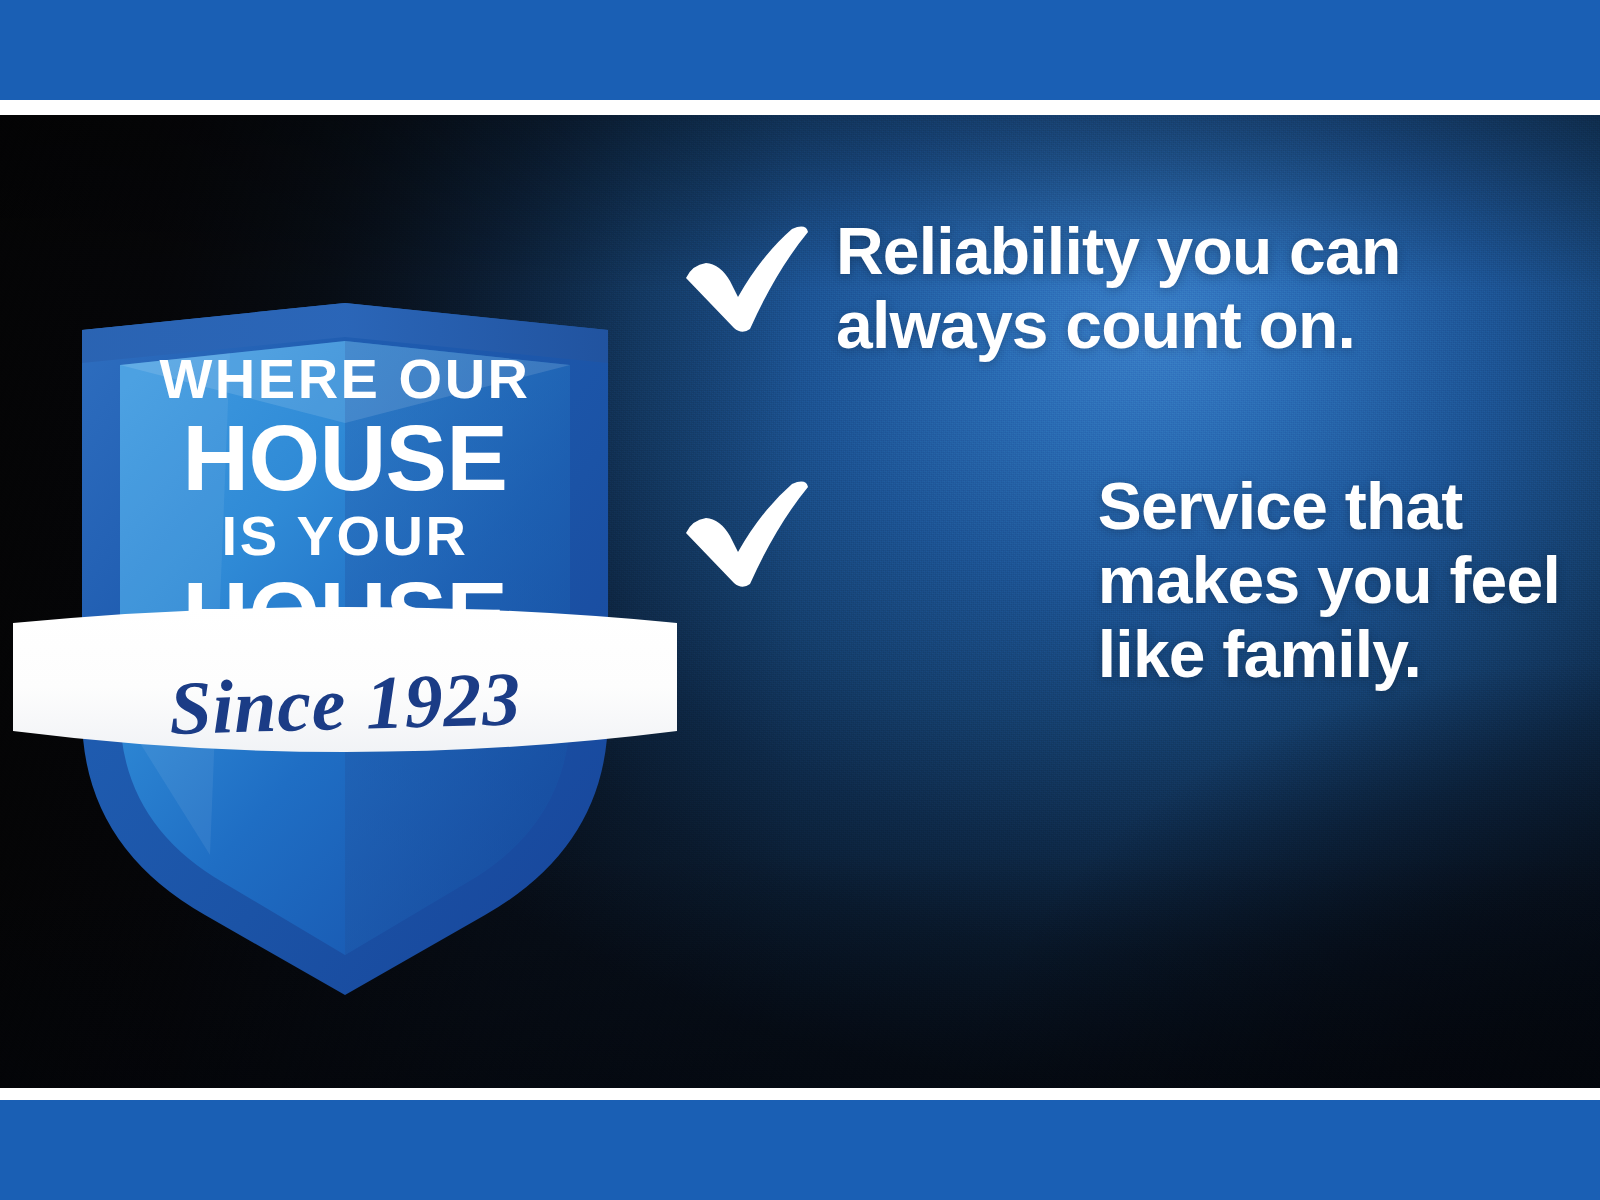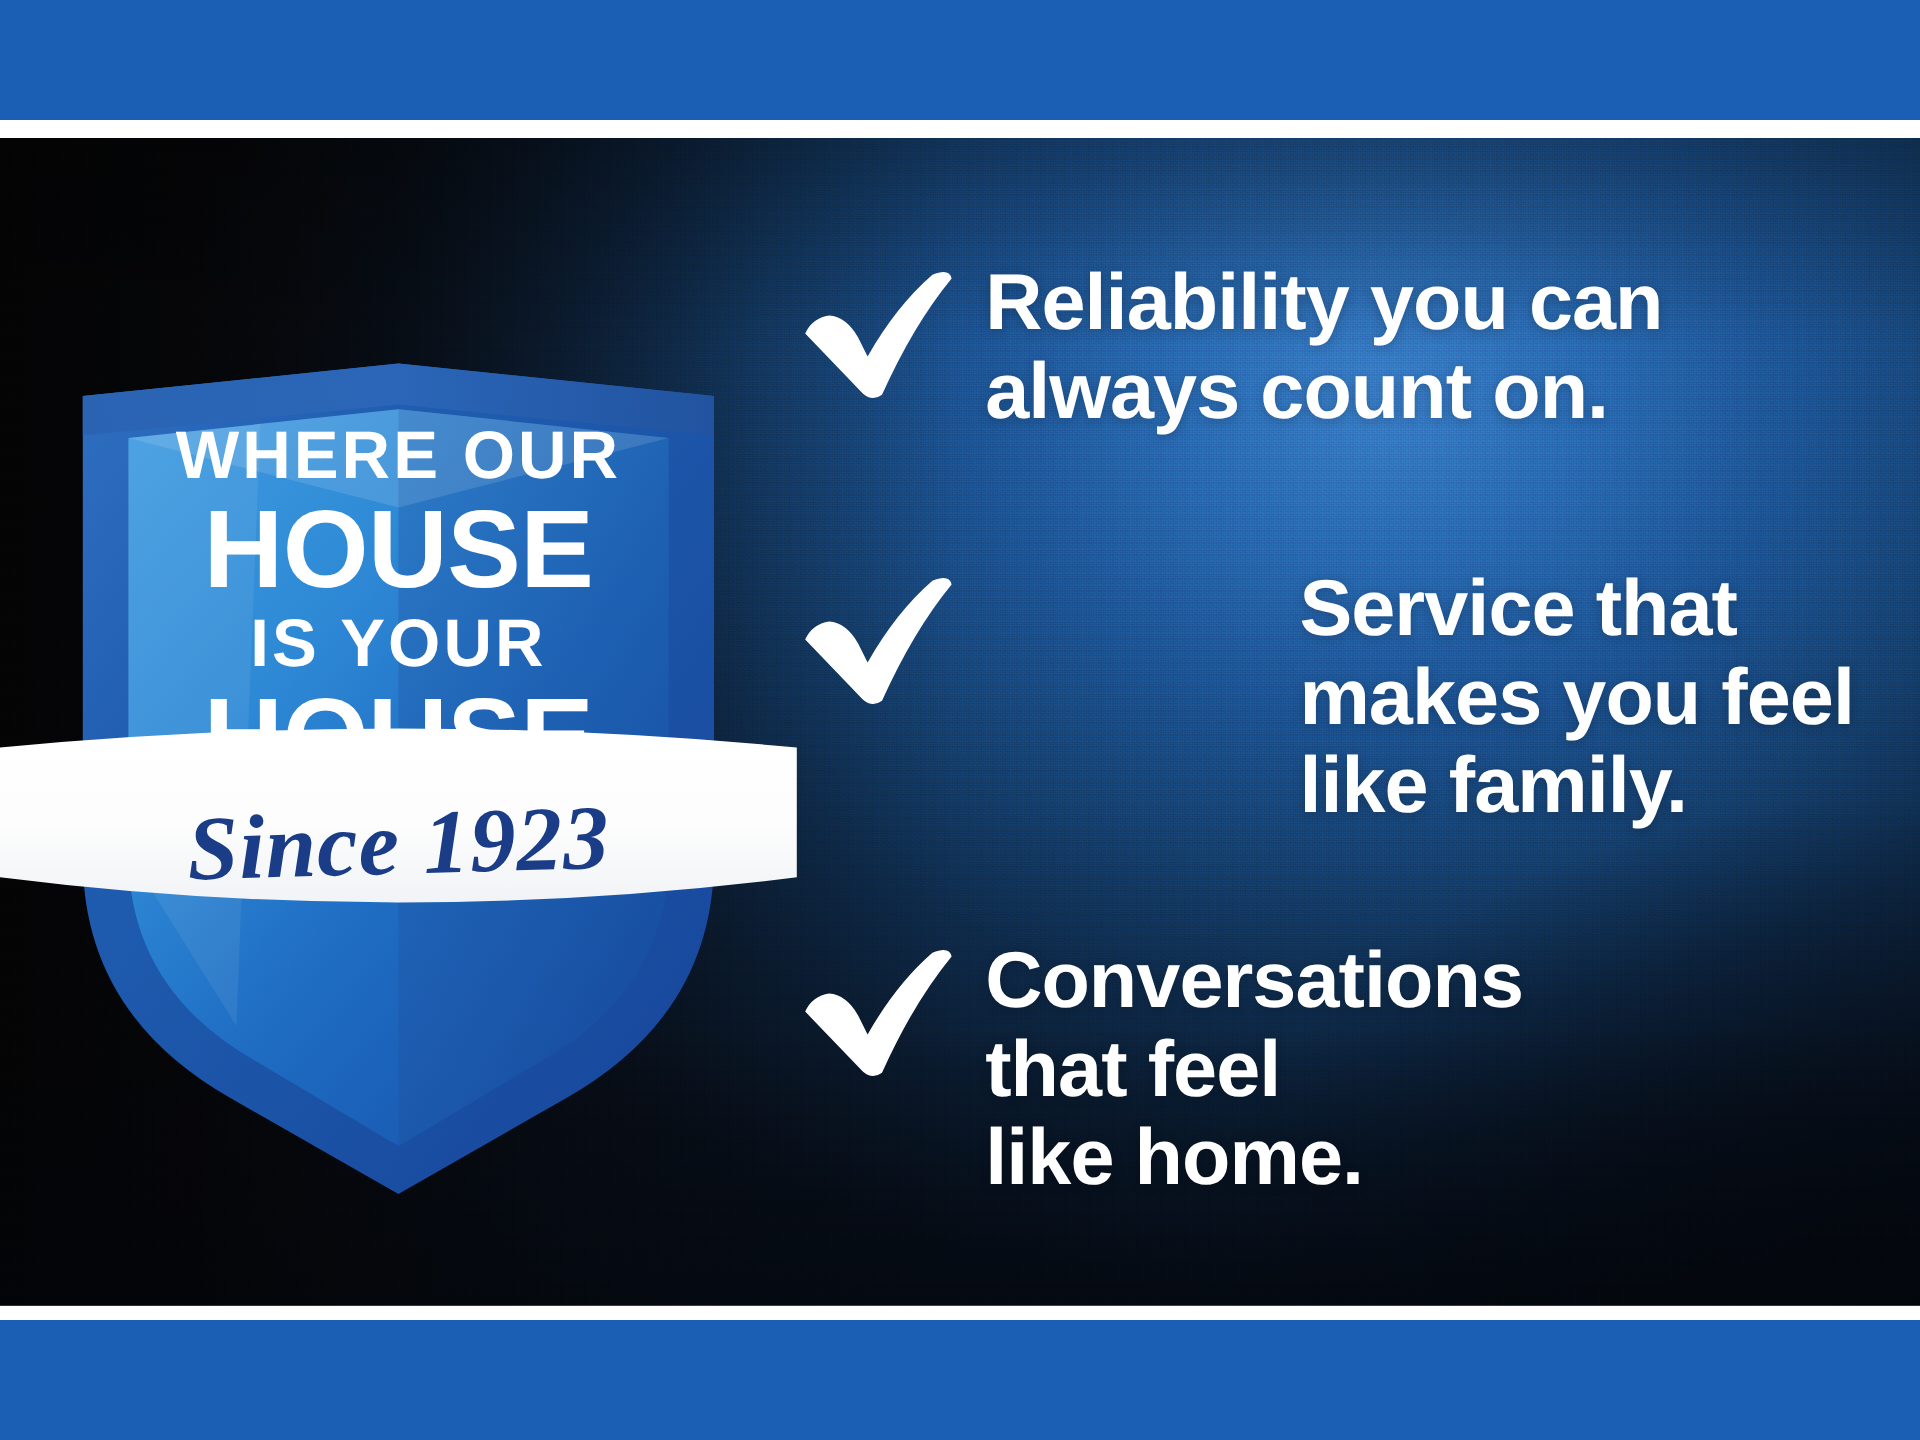--- a/index.html
+++ b/index.html
@@ -89,21 +89,21 @@
     mix-blend-mode:overlay;
     background-image:
       repeating-linear-gradient(0deg, rgba(255,255,255,.10) 0 1px, rgba(0,0,0,.10) 1px 2px),
       repeating-linear-gradient(90deg, rgba(255,255,255,.09) 0 1px, rgba(0,0,0,.09) 1px 2px),
       repeating-linear-gradient(37deg, rgba(255,255,255,.07) 0 1px, rgba(0,0,0,.07) 1px 3px);
   }
 
   
   .badge {
     position:absolute;
-    left:47px;
+    left:60px;
     top:155px;
     width:570px;
     height:790px;
   }
   .badge svg { display:block; width:100%; height:100%; overflow:visible; }
 
   .badge-text {
     position:absolute;
     left:0;
     top:0;
@@ -142,21 +142,21 @@
   
   .checklist {
     position:absolute;
     left:665px;
     top:115px;
     width:880px;
     height:973px;
   }
   .check-item {
     position:absolute;
-    left:0;
+    left:15px;
     width:880px;
     display:flex;
     align-items:flex-start;
     gap:26px;
   }
   .item-1 { top:100px; }
   .item-2 { top:355px;justify-content:space-between; }
   .item-3 { top:665px; }
 
   .tick {
@@ -290,30 +290,18 @@
           <path d="M 6 55 Q 12 42 26 40 Q 40 41 50 58 L 58 74
                    Q 82 32 112 6 Q 126 0 128 9
                    Q 96 48 70 106 Q 62 112 54 105 Z" fill="#ffffff"></path>
         </svg>
       </div>
       <div class="check-text">Service that
 makes you feel
 like family.</div>
     </div>
 
-    <div class="check-item item-3">
-      <div class="tick">
-        <svg viewBox="0 0 130 112" xmlns="http://www.w3.org/2000/svg" aria-hidden="true">
-          <path d="M 6 55 Q 12 42 26 40 Q 40 41 50 58 L 58 74
-                   Q 82 32 112 6 Q 126 0 128 9
-                   Q 96 48 70 106 Q 62 112 54 105 Z" fill="#ffffff"></path>
-        </svg>
-      </div>
-      <div class="check-text">Conversations
-that feel
-like home.</div>
-    </div>
 
   </div>
 
   <div class="bar bar-bottom"></div>
 
 </div>
 
 </body></html>

